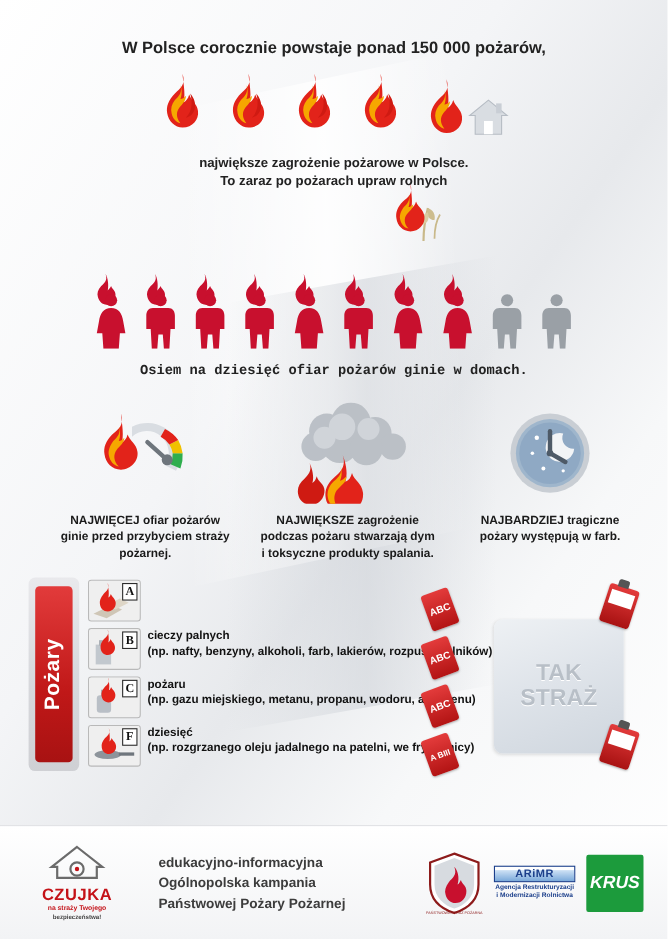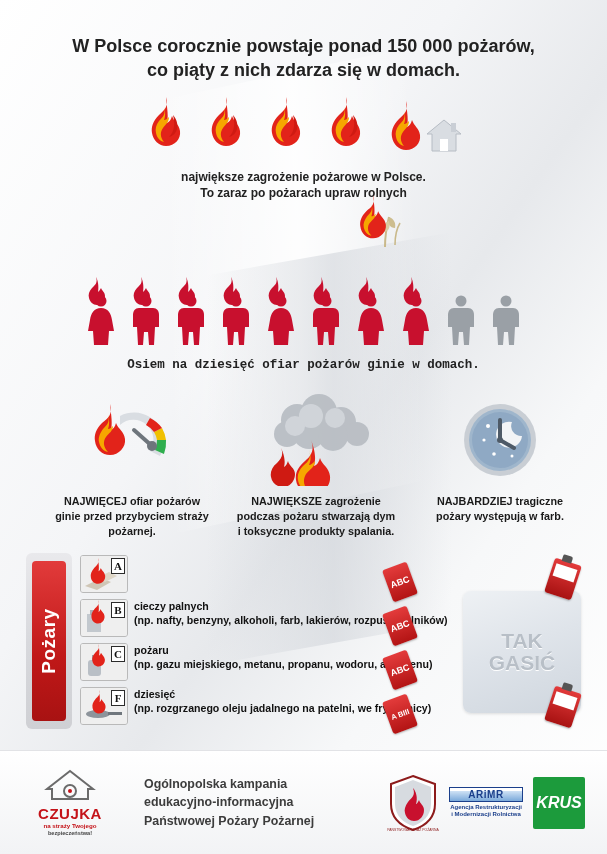--- a/index.html
+++ b/index.html
@@ -34,21 +34,21 @@
   }
   .layer { position: relative; z-index: 3; }
 
   
   .headline {
     text-align: center;
     font-weight: bold;
     color: #222;
     line-height: 1.35;
   }
-  .h1 { font-size: 18px; margin-top: 34px; }
+  .h1 { font-size: 15px; margin-top: 34px; }
   .h2 { font-size: 12px; margin-top: 14px; }
   .h3 { font-size: 12.5px; margin-top: 12px; font-family: Liberation Mono, monospace; }
 
   
   .flame-row {
     display: flex; justify-content: center; align-items: flex-end;
     gap: 22px; margin-top: 12px; height: 60px;
   }
   .flame-row .house-wrap { display:flex; align-items:flex-end; gap: 2px; }
 
@@ -114,21 +114,21 @@
     width: 14px; height: 16px; background: #fff; border: 1px solid #2b2b2b;
     font-size: 11px; font-weight: bold; color: #111;
     display:flex; align-items:center; justify-content:center;
     font-family: "Liberation Serif", serif;
   }
   .fire-text { font-size: 10.6px; line-height: 1.32; color: #111; font-weight: bold; padding-top: 1px; }
   .fire-text .nm { font-weight: bold; }
 
   
   .tak-gasic {
-    position: absolute; right: 26px; top: 38px;
+    position: absolute; right: 40px; top: 38px;
     width: 118px; height: 122px;
     background: linear-gradient(160deg,#eef1f4 0%, #dfe4ea 45%, #cfd6de 100%);
     border-radius: 8px;
     display: flex; flex-direction: column; align-items: center; justify-content: center;
     box-shadow: 0 1px 3px rgba(0,0,0,.12);
   }
   .tak-gasic span {
     font-size: 21px; font-weight: bold; color: #b8bfc7; line-height: 1.08;
     text-shadow: 0 1px 0 #fff;
   }
@@ -200,21 +200,20 @@
   }
 </style>
 </head>
 <body>
 
 <div class="poster">
 <div class="layer">
 
   <div class="headline h1">
     <div>W Polsce corocznie powstaje ponad 150 000 pożarów,</div>
-    <div>co piąty z nich zdarza się w domach.</div>
   </div>
 
   <div class="flame-row">
     <span>
       <svg width="38" height="56" viewBox="0 0 38 56">
             <path d="M22 2c3 10-2 13-7 18C9 26 7 32 8 38c1 7 7 13 14 13 9 0 15-7 14-15-1-7-6-9-8-15-1 4-3 6-5 7 2-9-1-20-1-26z" fill="#e2231a"></path>
             <path d="M20 12c2 7-1 10-5 14-3 4-4 8-3 12 1 5 4 8 8 9-4-5-4-10-1-14 3-4 6-6 6-11-2 2-3 3-5 3 2-5 1-10 0-13z" fill="#f6a700"></path>
             <path d="M29 20c4 5 5 9 4 14-1 4-4 7-8 8 6-6 6-14 4-22z" fill="#cf1a12"></path>
           </svg>
     </span>
@@ -491,21 +490,21 @@
 
     <div class="ext-col">
       <div class="abc-tag" style="left:0; top:2px;">ABC</div>
       <div class="abc-tag" style="left:0; top:46px;">ABC</div>
       <div class="abc-tag" style="left:0; top:90px;">ABC</div>
       <div class="abc-tag" style="left:0; top:134px; font-size:7.5px;">A BIII</div>
     </div>
 
     <div class="tak-gasic">
       <span>TAK</span>
-      <span>GASIĆ</span>
+      <span>STRAŻ</span>
     </div>
     <div class="red-ext" style="right:30px; top:8px;">
       <div class="nozzle"></div>
       <div class="lbl"></div>
     </div>
     <div class="red-ext" style="right:30px; top:136px;">
       <div class="nozzle"></div>
       <div class="lbl"></div>
     </div>
   </div>
@@ -519,22 +518,22 @@
         <path d="M27 2 L50 20 H45 V30 H9 V20 H4 Z" fill="none" stroke="#6b6b6b" stroke-width="2"></path>
         <circle cx="27" cy="22" r="6" fill="none" stroke="#6b6b6b" stroke-width="2"></circle>
         <circle cx="27" cy="22" r="2" fill="#c41218"></circle>
       </svg>
       <div class="czujka-name">CZUJKA</div>
       <div class="czujka-sub">na straży Twojego</div>
       <div class="czujka-sub2">bezpieczeństwa!</div>
     </div>
 
     <div class="campaign">
+      <div>edukacyjno-informacyjna</div>
       <div>Ogólnopolska kampania</div>
-      <div>edukacyjno-informacyjna</div>
       <div>Państwowej Pożary Pożarnej</div>
     </div>
 
     <div class="logos">
       <div class="logo-psp">
         <svg width="52" height="58" viewBox="0 0 52 58">
           <path d="M26 2 L48 10 V30 C48 44 38 52 26 56 C14 52 4 44 4 30 V10 Z" fill="#ffffff" stroke="#8d1b1b" stroke-width="2"></path>
           <path d="M26 6 L44 13 V30 C44 42 35 49 26 52 C17 49 8 42 8 30 V13 Z" fill="#d7dbe0"></path>
           <path d="M26 14 c3 8-2 10-5 14-3 4-4 8-3 11 1 5 5 8 9 8 6 0 10-5 10-11 0-5-4-6-5-10-1 2-2 4-3 4 2-6 0-13-3-16z" fill="#c8102e"></path>
           <text x="26" y="57" text-anchor="middle" font-size="3.4" fill="#8d1b1b" font-family="Liberation Sans, sans-serif">PAŃSTWOWA STRAŻ POŻARNA</text>

